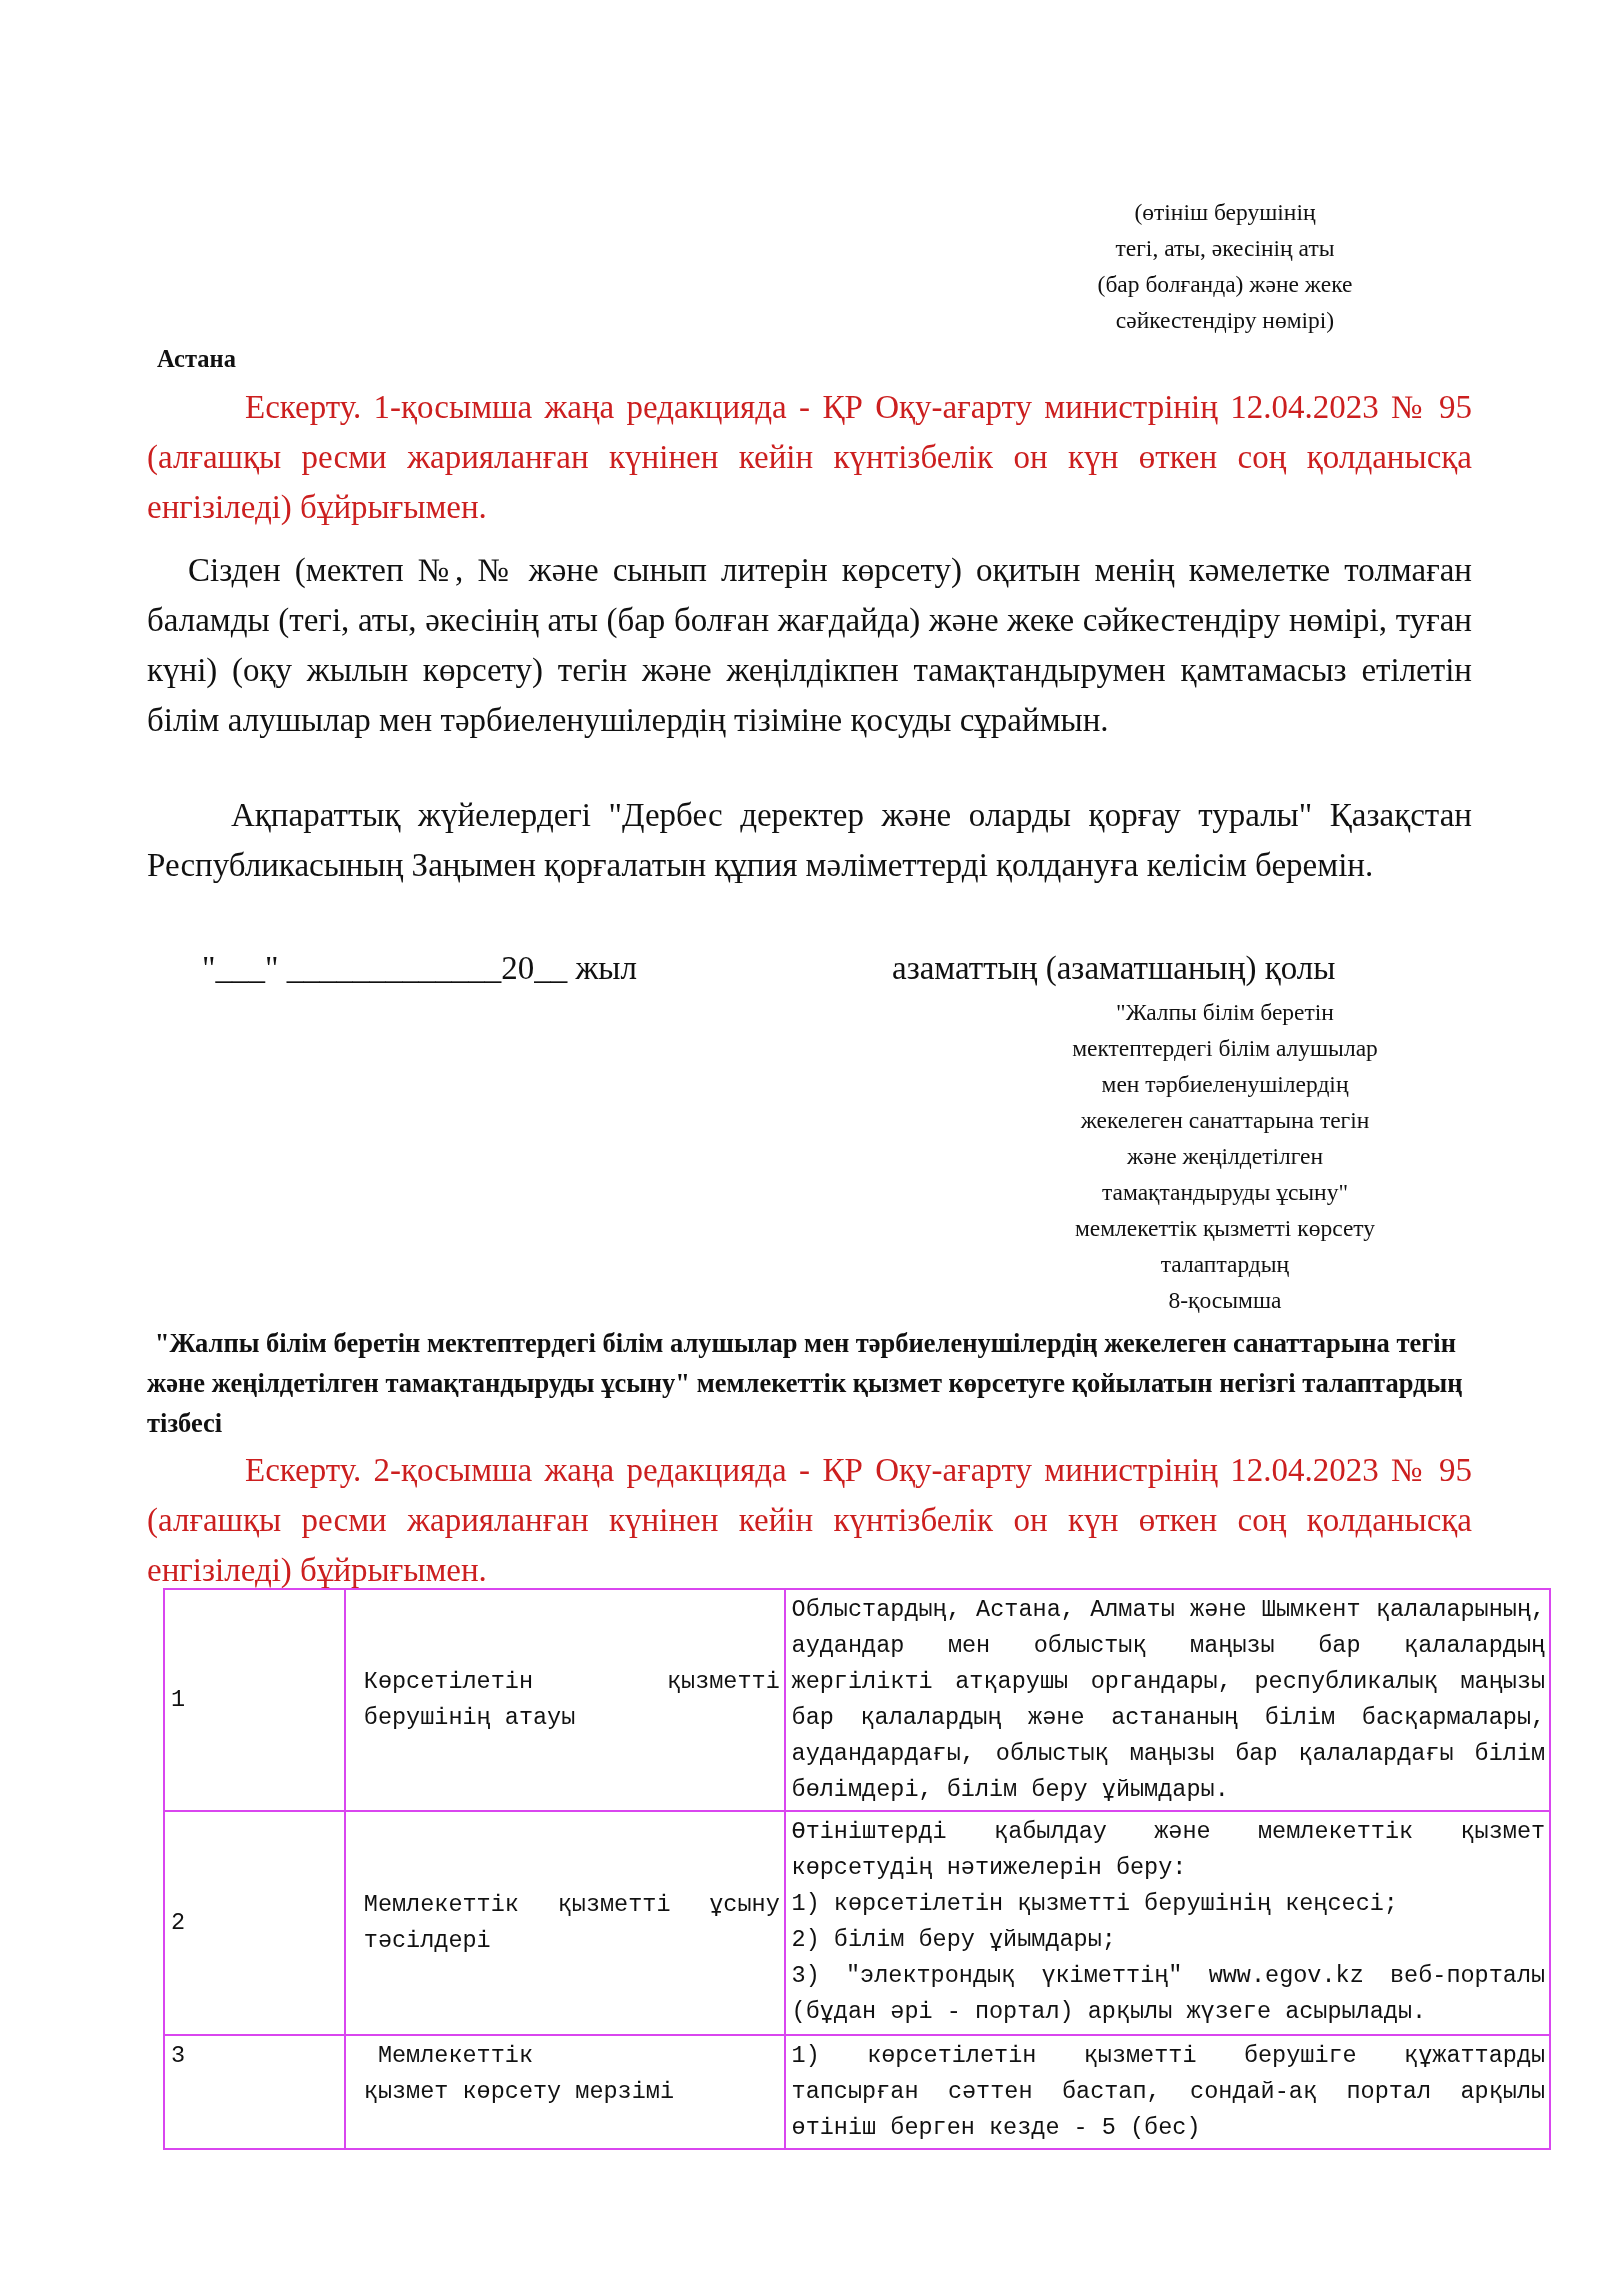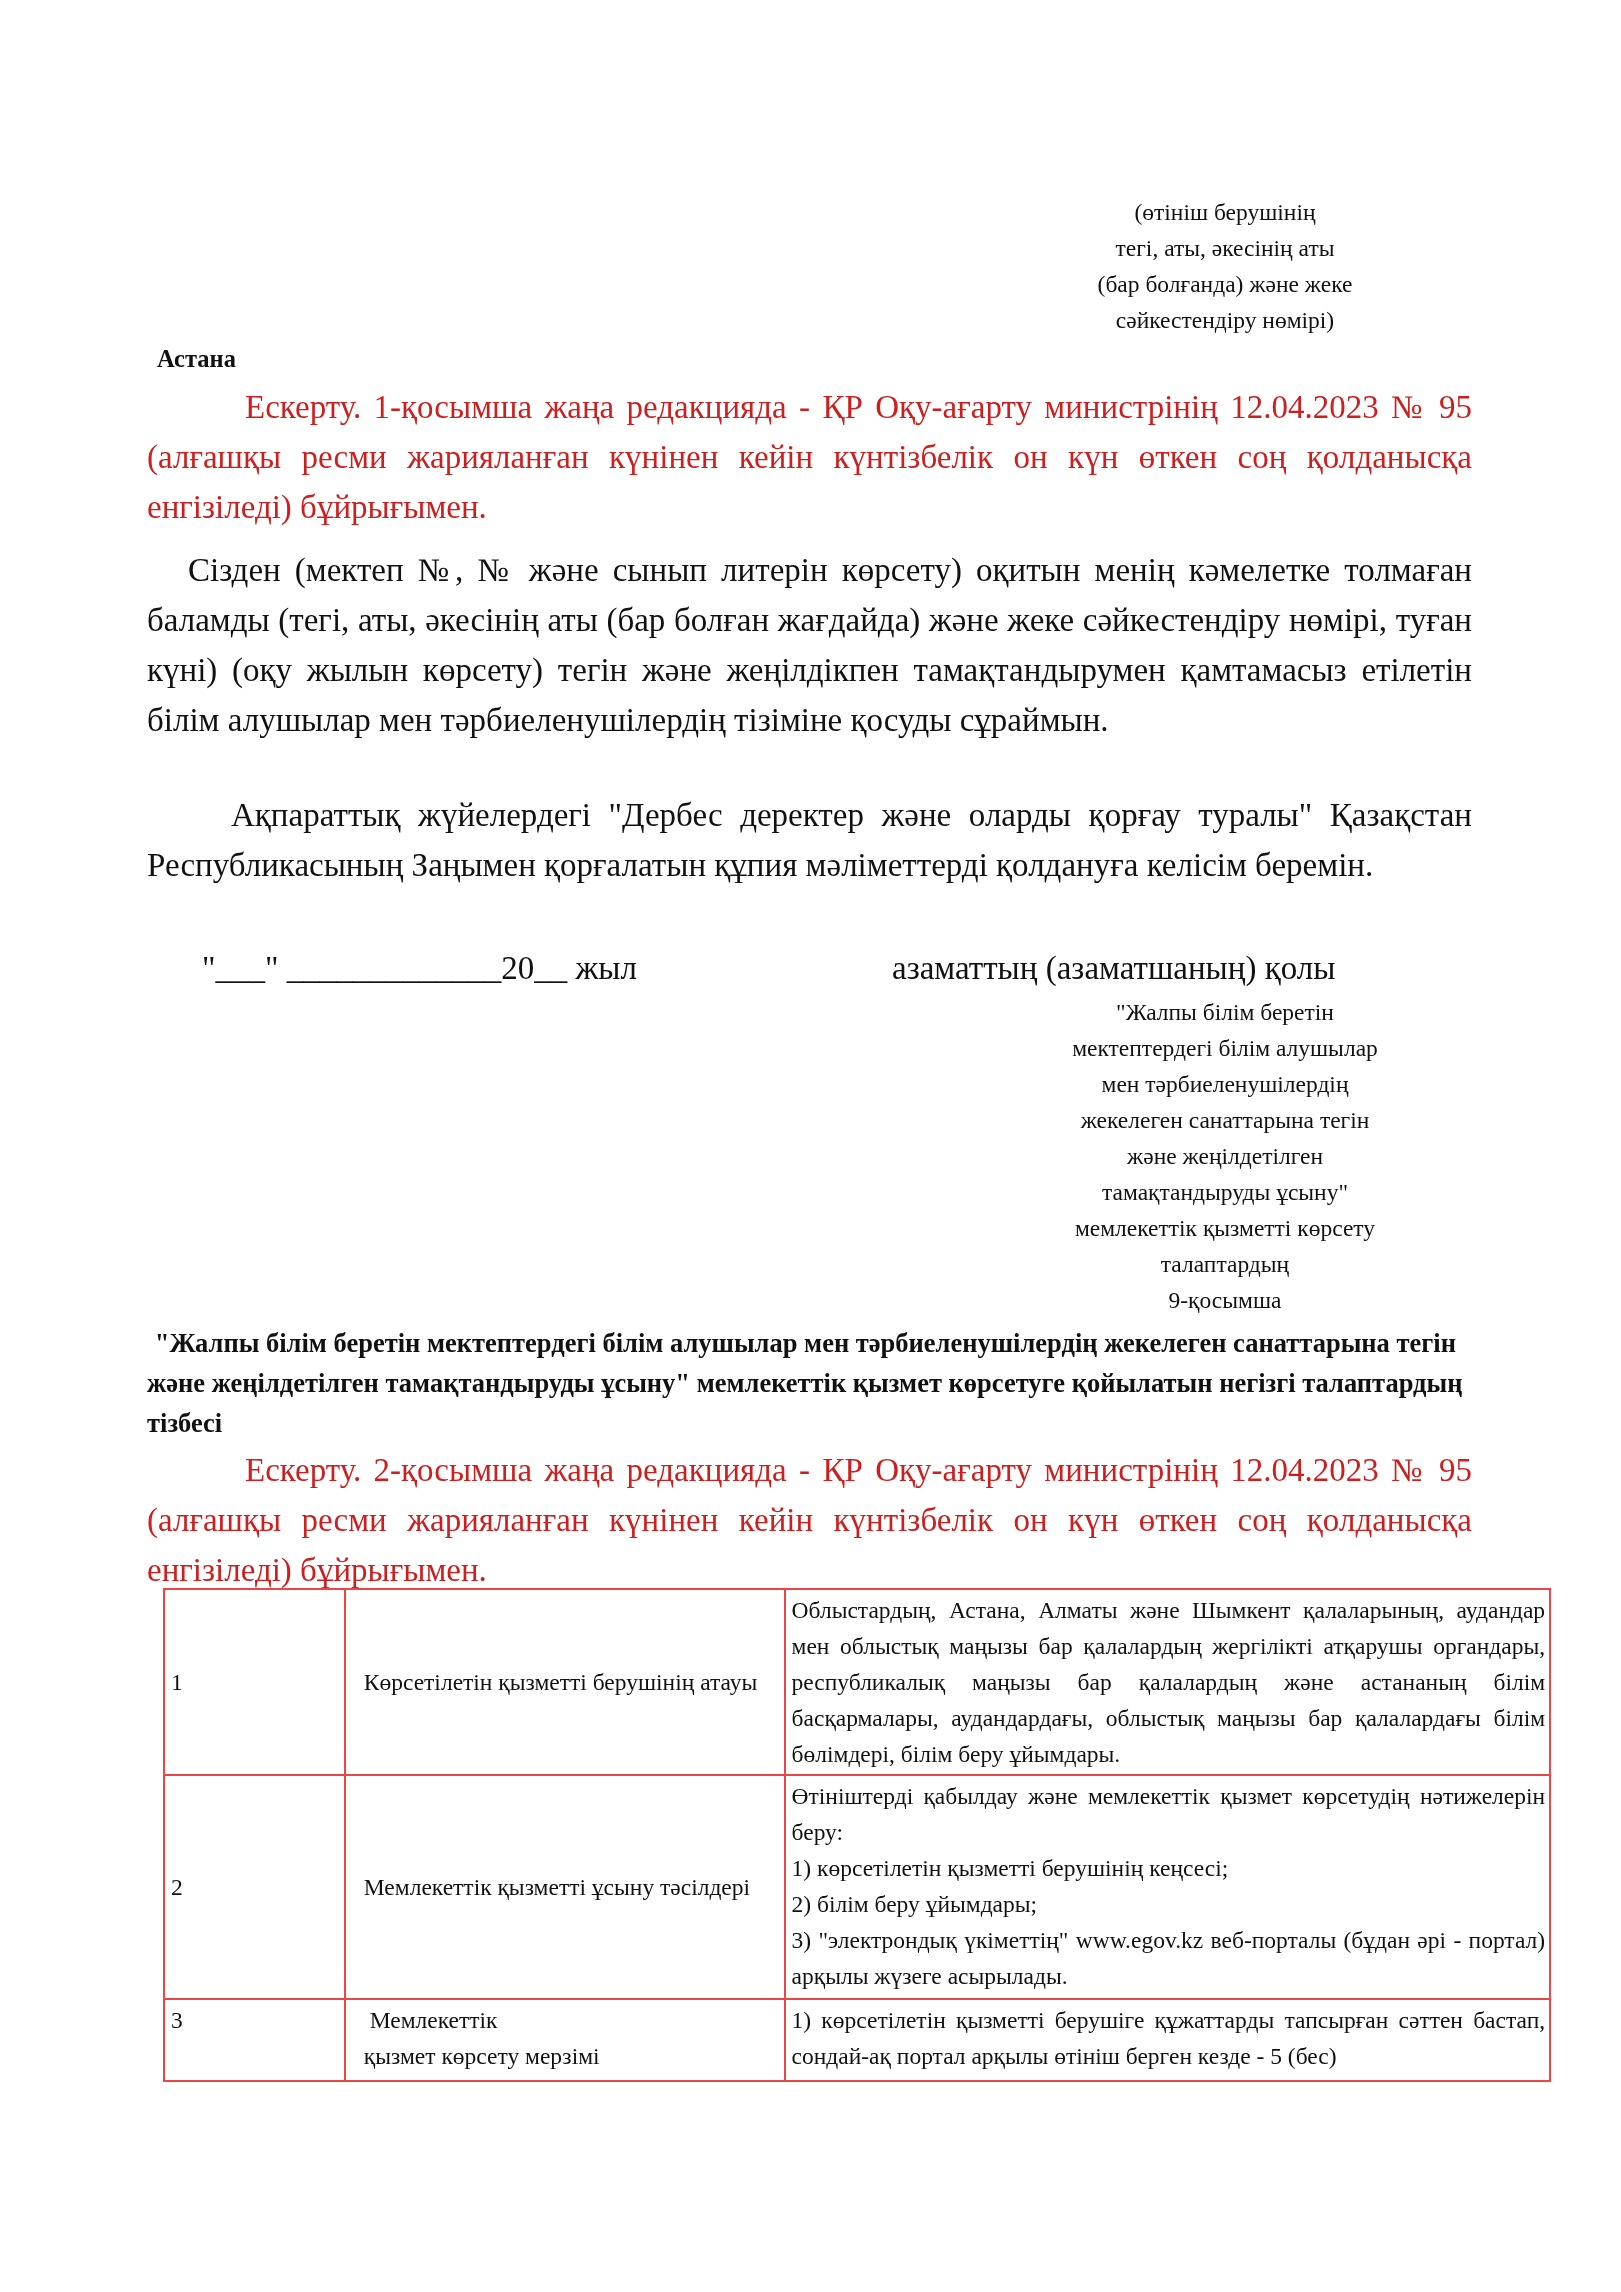--- a/index.html
+++ b/index.html
@@ -20,21 +20,21 @@
   .sig-date { position:absolute; left:55px; top:0; white-space:pre; }
   .sig-label { position:absolute; left:745px; top:0; white-space:nowrap; }
   .rules-block { left:1019px; top:994px; width:412px; text-align:center;
          font-size:23.5px; line-height:36px; }
   .rules-block div { white-space:nowrap; }
   .heading2 { left:147px; top:1323px; width:1325px; font-size:26.5px; font-weight:bold;
               line-height:40px; text-indent:7.8px; }
   .note2 { left:147px; top:1445px; width:1325px; }
   table.req { position:absolute; left:163px; top:1588px; width:1388px;
               border-collapse:collapse; font-size:23.5px; line-height:36px; }
-  table.req td { border:2px solid #ef4444; vertical-align:middle; padding:2px 3.9px; }
+  table.req td { border:2px solid #d946ef; vertical-align:middle; padding:2px 3.9px;font-family:Liberation Mono, monospace; }
   table.req td.num { width:169px; padding-left:5.9px; }
   table.req td.name { width:416px; text-align:justify; text-align-last:left; padding-left:18px;margin-left:21px; }
   table.req td.desc { text-align:justify; text-align-last:left; vertical-align:top; padding-left:5.9px; }
   tr.r1 td { height:174px; }
   tr.r2 td { height:218px; }
   tr.r3 td { height:76px; }
   .desc-line { display:block; }
   .desc-para { display:block; text-align:justify; text-align-last:left; }
 </style>
 </head>
@@ -62,21 +62,21 @@
 
 <div class="abs rules-block">
   <div>"Жалпы білім беретін</div>
   <div>мектептердегі білім алушылар</div>
   <div>мен тәрбиеленушілердің</div>
   <div>жекелеген санаттарына тегін</div>
   <div>және жеңілдетілген</div>
   <div>тамақтандыруды ұсыну"</div>
   <div>мемлекеттік қызметті көрсету</div>
   <div>талаптардың</div>
-  <div>9-қосымша</div>
+  <div>8-қосымша</div>
 </div>
 
 <div class="abs heading2">"Жалпы білім беретін мектептердегі білім алушылар мен тәрбиеленушілердің жекелеген санаттарына тегін және жеңілдетілген тамақтандыруды ұсыну" мемлекеттік қызмет көрсетуге қойылатын негізгі талаптардың тізбесі</div>
 
 <div class="abs note note2">Ескерту. 2-қосымша жаңа редакцияда - ҚР Оқу-ағарту министрінің 12.04.2023 № 95 (алғашқы ресми жарияланған күнінен кейін күнтізбелік он күн өткен соң қолданысқа енгізіледі) бұйрығымен.</div>
 
 <table class="req">
   <tbody>
       <tr class="r1">
     <td class="num">1</td>

